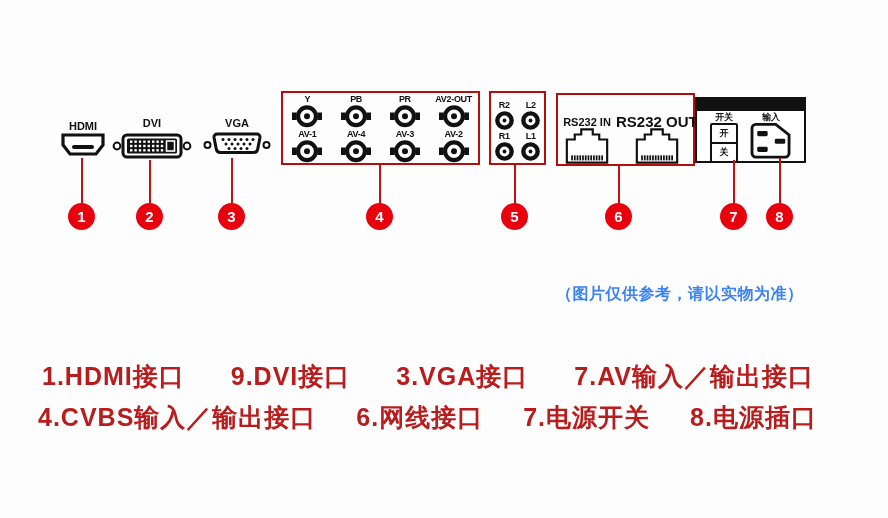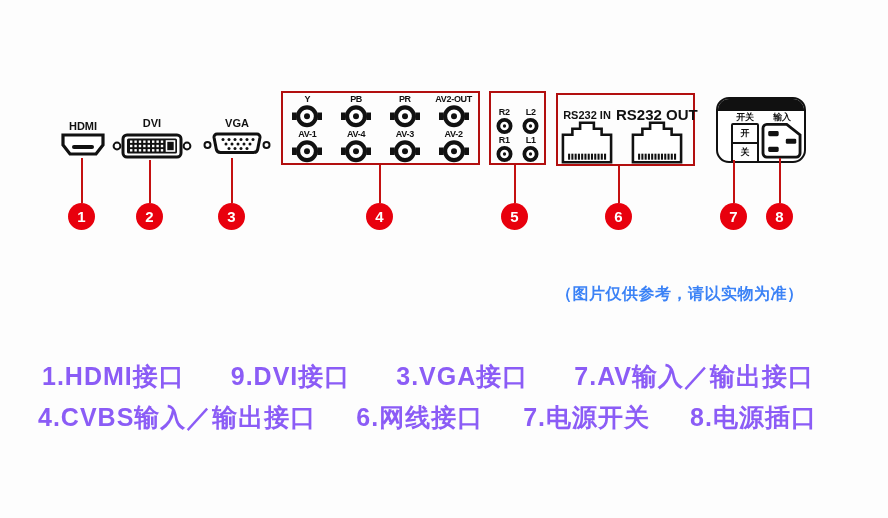--- a/index.html
+++ b/index.html
@@ -7,36 +7,36 @@
     position:relative;width:888px;height:518px;background:#fdfdfd;overflow:hidden;
     font-family:"Liberation Sans","DejaVu Sans",sans-serif;color:#111;
   }
   .conn-group{position:absolute;display:flex;flex-direction:column;align-items:center;}
   .clabel{font-weight:bold;font-size:11px;line-height:12px;color:#111;letter-spacing:0;white-space:nowrap;}
   .clabel-sm{font-weight:bold;font-size:9px;line-height:10px;color:#111;letter-spacing:-0.3px;white-space:nowrap;text-align:center;}
   .redbox{position:absolute;border:2px solid #b20f0f;background:#fdfdfd;box-sizing:border-box;}
   .av-cols{display:flex;width:100%;height:100%;}
   .av-col{flex:1;display:flex;flex-direction:column;align-items:center;padding-top:1px;}
   .cvbs-cols{display:flex;width:100%;height:100%;justify-content:space-around;}
-  .cvbs-col{display:flex;flex-direction:column;align-items:center;padding-top:14px;}
-  .net-row{display:flex;width:100%;height:100%;justify-content:space-around;padding-top:14px;box-sizing:border-box;}
+  .cvbs-col{display:flex;flex-direction:column;align-items:center;padding-top:7px;}
+  .net-row{display:flex;width:100%;height:100%;justify-content:space-around;padding-top:21px;box-sizing:border-box;}
   .net-port{display:flex;flex-direction:column;align-items:center;}
-  .power-panel{position:absolute;left:716px;top:97px;width:90px;height:66px;border:2.5px solid #111;
-    border-radius:13px;background:#fff;box-sizing:border-box;overflow:hidden;}
+  .power-panel{position:absolute;left:695px;top:97px;width:111px;height:66px;border:2.5px solid #111;
+    border-radius:0;background:#fff;box-sizing:border-box;overflow:hidden;}
   .power-header{height:12px;background:#111;}
   .power-content{display:flex;justify-content:space-between;padding:1px 10px 0 13px;}
   .power-col{display:flex;flex-direction:column;align-items:center;}
   .rocker{width:24px;height:36px;border:2px solid #111;border-radius:2px;background:#fff;display:flex;flex-direction:column;margin-top:1px;}
   .rocker-cell{flex:1;display:flex;align-items:center;justify-content:center;font-size:9px;font-weight:bold;color:#111;}
   .rocker-cell.top{border-bottom:2px solid #111;}
   .lead{position:absolute;width:2px;background:#c41111;}
   .callout{position:absolute;width:27px;height:27px;border-radius:50%;background:#e8000d;color:#fff;
     font-weight:bold;font-size:15px;display:flex;align-items:center;justify-content:center;line-height:1;}
   .note{position:absolute;left:556px;top:284px;color:#3b82f6;font-weight:bold;font-size:16px;letter-spacing:0.5px;white-space:nowrap;}
-  .legend-row{position:absolute;display:flex;font-size:25px;font-weight:bold;color:#8b5cf6;white-space:nowrap;letter-spacing:1px;}
+  .legend-row{position:absolute;display:flex;font-size:25px;font-weight:bold;color:#b91c1c;white-space:nowrap;letter-spacing:1px;}
   .legend-row.r1{left:42px;top:360px;gap:46px;}
   .legend-row.r2{left:38px;top:401px;gap:40px;}
   svg{display:block;}
 </style>
 </head>
 <body>
 
 <div class="stage">
 
   <div class="conn-group" style="left:55px;top:120px;width:56px;">

